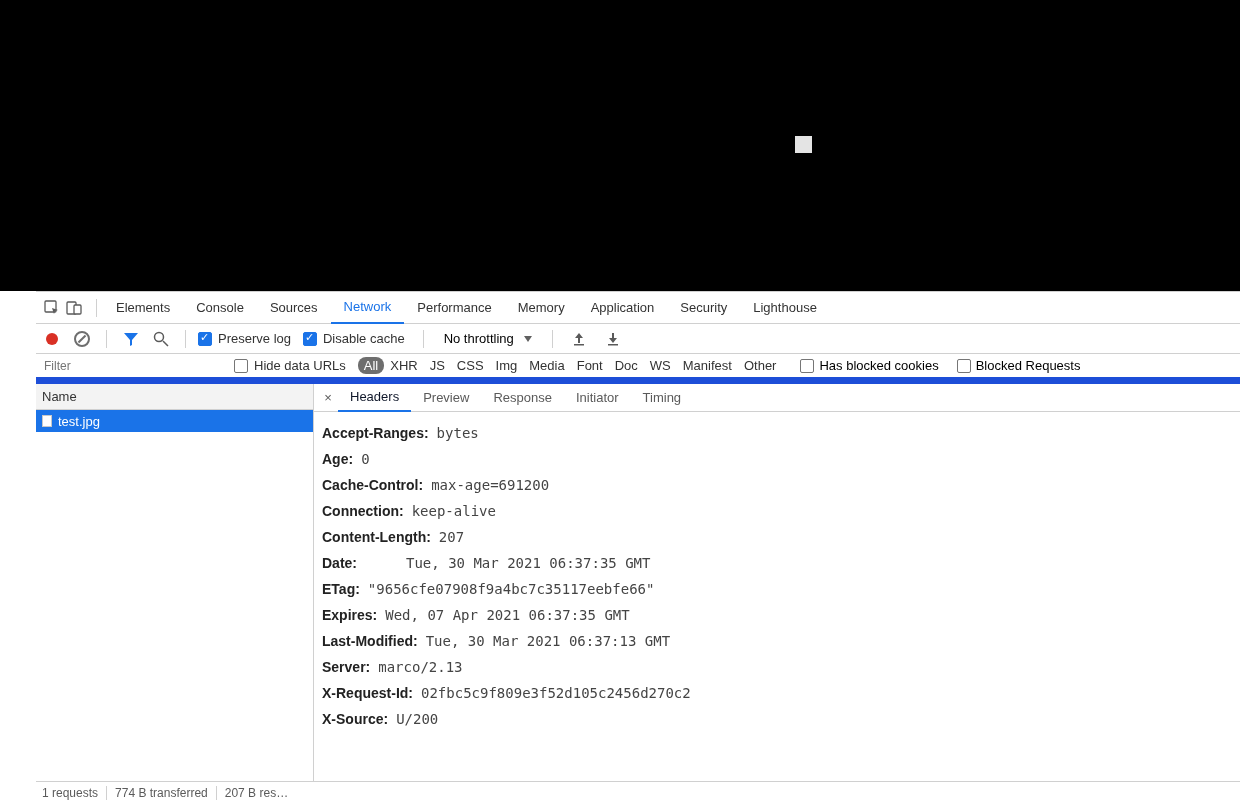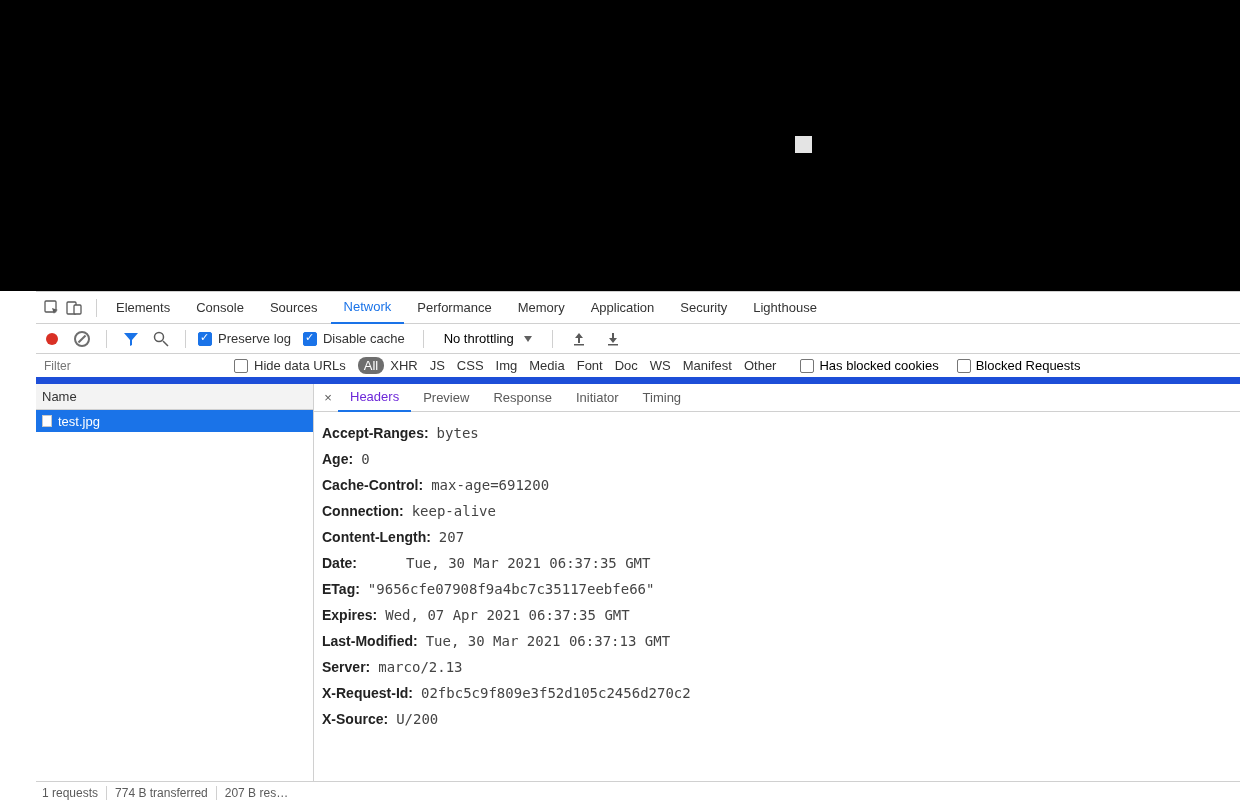--- a/index.html
+++ b/index.html
@@ -42,21 +42,21 @@
 
     .left-pane { width: 278px; border-right: 1px solid #d0d0d0; display: flex; flex-direction: column; }
     .col-header { height: 26px; display: flex; align-items: center; padding: 0 6px; border-bottom: 1px solid #d0d0d0; font-size: 13px; color: #333; background: #f3f3f3; }
     .req-row { height: 22px; display: flex; align-items: center; gap: 6px; padding: 0 6px; background: #1a73e8; color: #fff; font-size: 13px; }
     .file-ico { width: 10px; height: 12px; background: #fff; border: 1px solid #c8c8c8; }
 
     .right-pane { flex: 1; display: flex; flex-direction: column; min-width: 0; }
     .detail-tabs { height: 28px; display: flex; align-items: center; border-bottom: 1px solid #d0d0d0; padding-left: 4px; }
     .close-x { width: 20px; text-align: center; font-size: 13px; color: #5a5a5a; cursor: pointer; }
     .dtab { padding: 0 12px; height: 28px; display: flex; align-items: center; color: #5a5a5a; cursor: pointer; }
-    .dtab.active { color: #6d28d9; border-bottom: 2px solid #1a73e8; }
+    .dtab.active { color: #0f172a; border-bottom: 2px solid #1a73e8; }
 
     .headers-body { flex: 1; overflow: auto; padding: 8px 0 8px 8px; font-size: 14px; }
     .hdr-line { display: flex; padding: 4px 0; line-height: 18px; }
     .hdr-name { font-weight: 600; color: #222; }
     .hdr-val { font-family: Menlo, Consolas, monospace; color: #444; margin-left: 8px; white-space: nowrap; }
     .hl-box { position: absolute; border: 2px solid #d93025; border-radius: 6px; }
 
     .status-bar { height: 22px; border-top: 1px solid #d0d0d0; display: flex; align-items: center; padding: 0 6px; font-size: 12px; color: #5a5a5a; gap: 8px; }
     .status-bar .sep { width: 1px; height: 14px; background: #d0d0d0; }
   </style>

